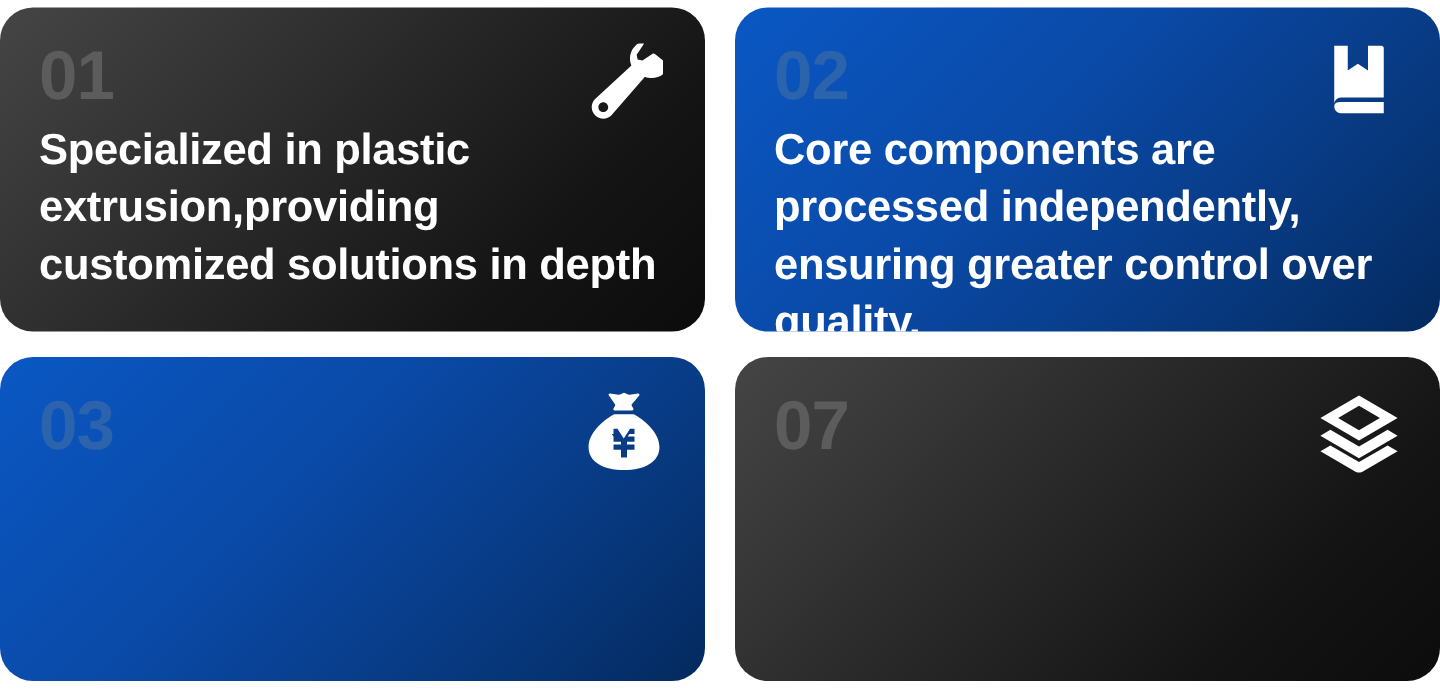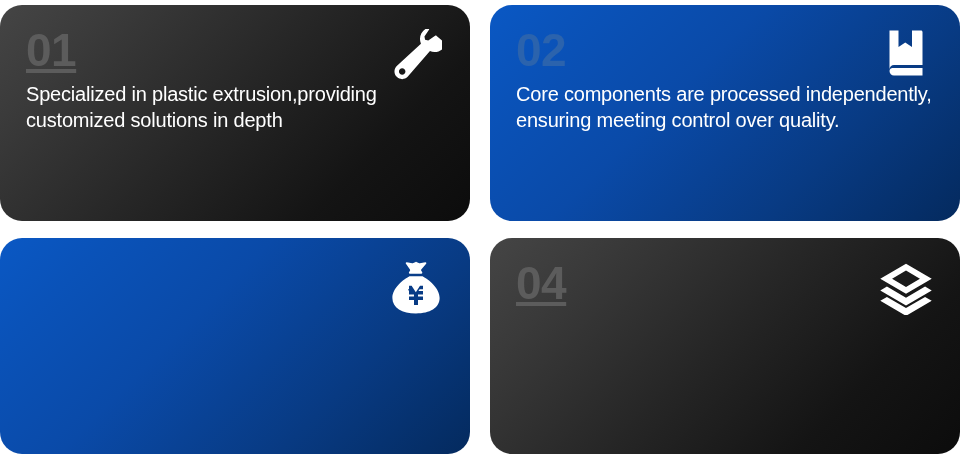--- a/index.html
+++ b/index.html
@@ -47,26 +47,26 @@
   }
 
   .card-number {
     font-size: 46px;
     font-weight: 700;
     line-height: 1;
     letter-spacing: -0.5px;
     margin: 0 0 8px 0;
     user-select: none;
   }
-  .card.dark .card-number { color: #5c5c5c; text-decoration: underline; }
+  .card.dark .card-number { color: #5c5c5c; }
   .card.blue .card-number { color: #2b63ad; }
 
   .card-text {
-    font-size: 20px;
-    font-weight: 400;
+    font-size: 29px;
+    font-weight: 700;
     line-height: 1.32;
     color: #ffffff;
     letter-spacing: -0.2px;
     margin: 0;
     max-width: 420px;
   }
 
   .card-icon {
     position: absolute;
     top: 22px;
@@ -104,36 +104,37 @@
     <div class="card-text">Specialized in plastic extrusion,providing customized solutions in depth</div>
   </div>
 
   <div class="card blue">
     <div class="card-icon icon-book">
       <svg viewBox="0 0 64 64" aria-hidden="true">
         <path d="M10 2h12v22l9-6 9 6V2h12c1.1 0 2 .9 2 2v44H16c-3.3 0-6 2.7-6 6V2zm6 50h38v10H16c-3.3 0-6-2.7-6-6s2.7-4 6-4z"></path>
       </svg>
     </div>
     <div class="card-number">02</div>
-    <div class="card-text">Core components are processed independently, ensuring meeting control over quality.</div>
+    <div class="card-text">Core components are processed independently, ensuring greater control over quality.</div>
   </div>
 
   <div class="card blue">
     <div class="card-icon icon-bag">
       <svg viewBox="0 0 64 64" aria-hidden="true">
         <path d="M20.5 4.2c-.6-.7 0-1.7.9-1.6l6.3 1.1c.2 0 .5 0 .7-.1l3.2-1.4c.3-.1.6-.1.9 0l3.2 1.4c.2.1.5.1.7.1l6.3-1.1c.9-.2 1.5.9.9 1.6l-5.6 6.6c-.3.3-.3.8-.1 1.2l1.2 2.1c.4.7-.1 1.5-.9 1.5H24.9c-.8 0-1.3-.8-.9-1.5l1.2-2.1c.2-.4.2-.9-.1-1.2l-4.6-6.6z"></path>
         <path d="M39.5 18.5h-15C18 22 5 31.6 5 43.4 5 54.7 16.1 61 32 61s27-6.3 27-17.6c0-11.8-13-21.4-19.5-24.9zM40 33.5h-3.9l-1.3 2h5.2v4h-5.7v2.1h5.7v4h-5.7v5.9h-4.6v-5.9h-5.7v-4h5.7v-2.1h-5.7v-4H24l-1.3-2H24v-4h3l4.8 7.4 4.8-7.4H40v4z"></path>
       </svg>
     </div>
+    <div class="card-number">03</div>
   </div>
 
   <div class="card dark">
     <div class="card-icon icon-layers">
       <svg viewBox="0 0 64 64" aria-hidden="true">
         <path d="M32 3.2 62.5 21 32 38.8 1.5 21 32 3.2zm0 8.1L15.5 21 32 30.7 48.5 21 32 11.3z"></path>
         <path d="M9.4 30.3 32 43.5l22.6-13.2 7.9 4.6L32 52.7 1.5 34.9l7.9-4.6z"></path>
         <path d="M9.4 42.6 32 55.8l22.6-13.2 7.9 4.6L32 65 1.5 47.2l7.9-4.6z"></path>
       </svg>
     </div>
-    <div class="card-number">04</div>
+    <div class="card-number">07</div>
   </div>
 
 </div>
 
 </body></html>

